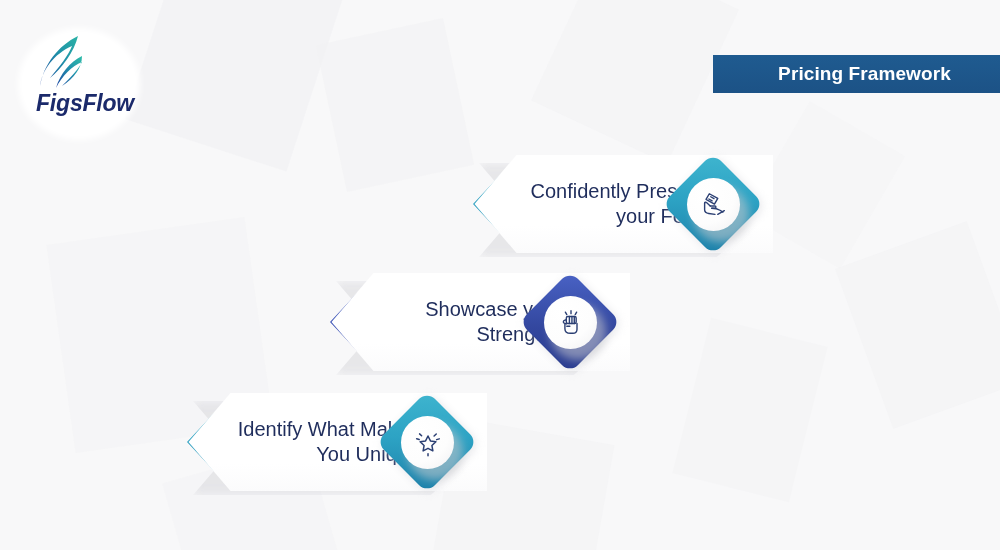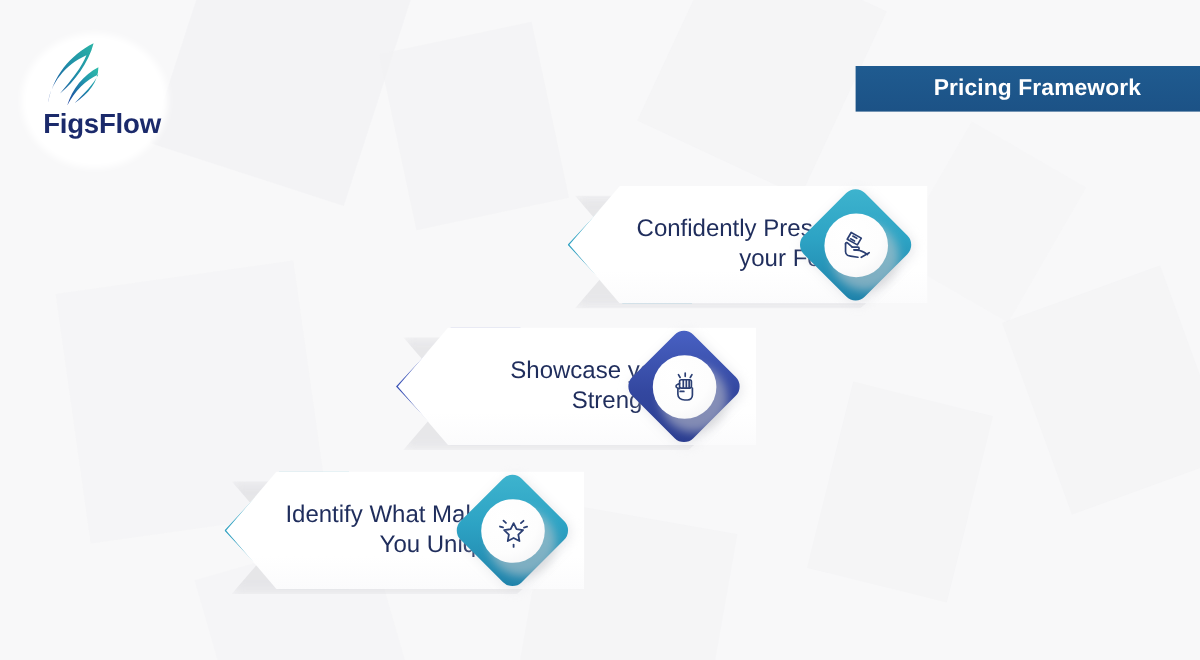--- a/index.html
+++ b/index.html
@@ -61,20 +61,21 @@
   }
   .logo-text {
     position: absolute;
     left: 18px;
     top: 62px;
     font-size: 23px;
     font-weight: bold;
     color: #1b2a6b;
     letter-spacing: -.2px;
     white-space: nowrap;
+    font-style: italic;
   }
 
   
   .banner {
     position: absolute;
     left: 697px;
     top: 55px;
     width: 303px;
     height: 38px;
     background: linear-gradient(180deg, #1f5b90 0%, #1c5286 100%);

